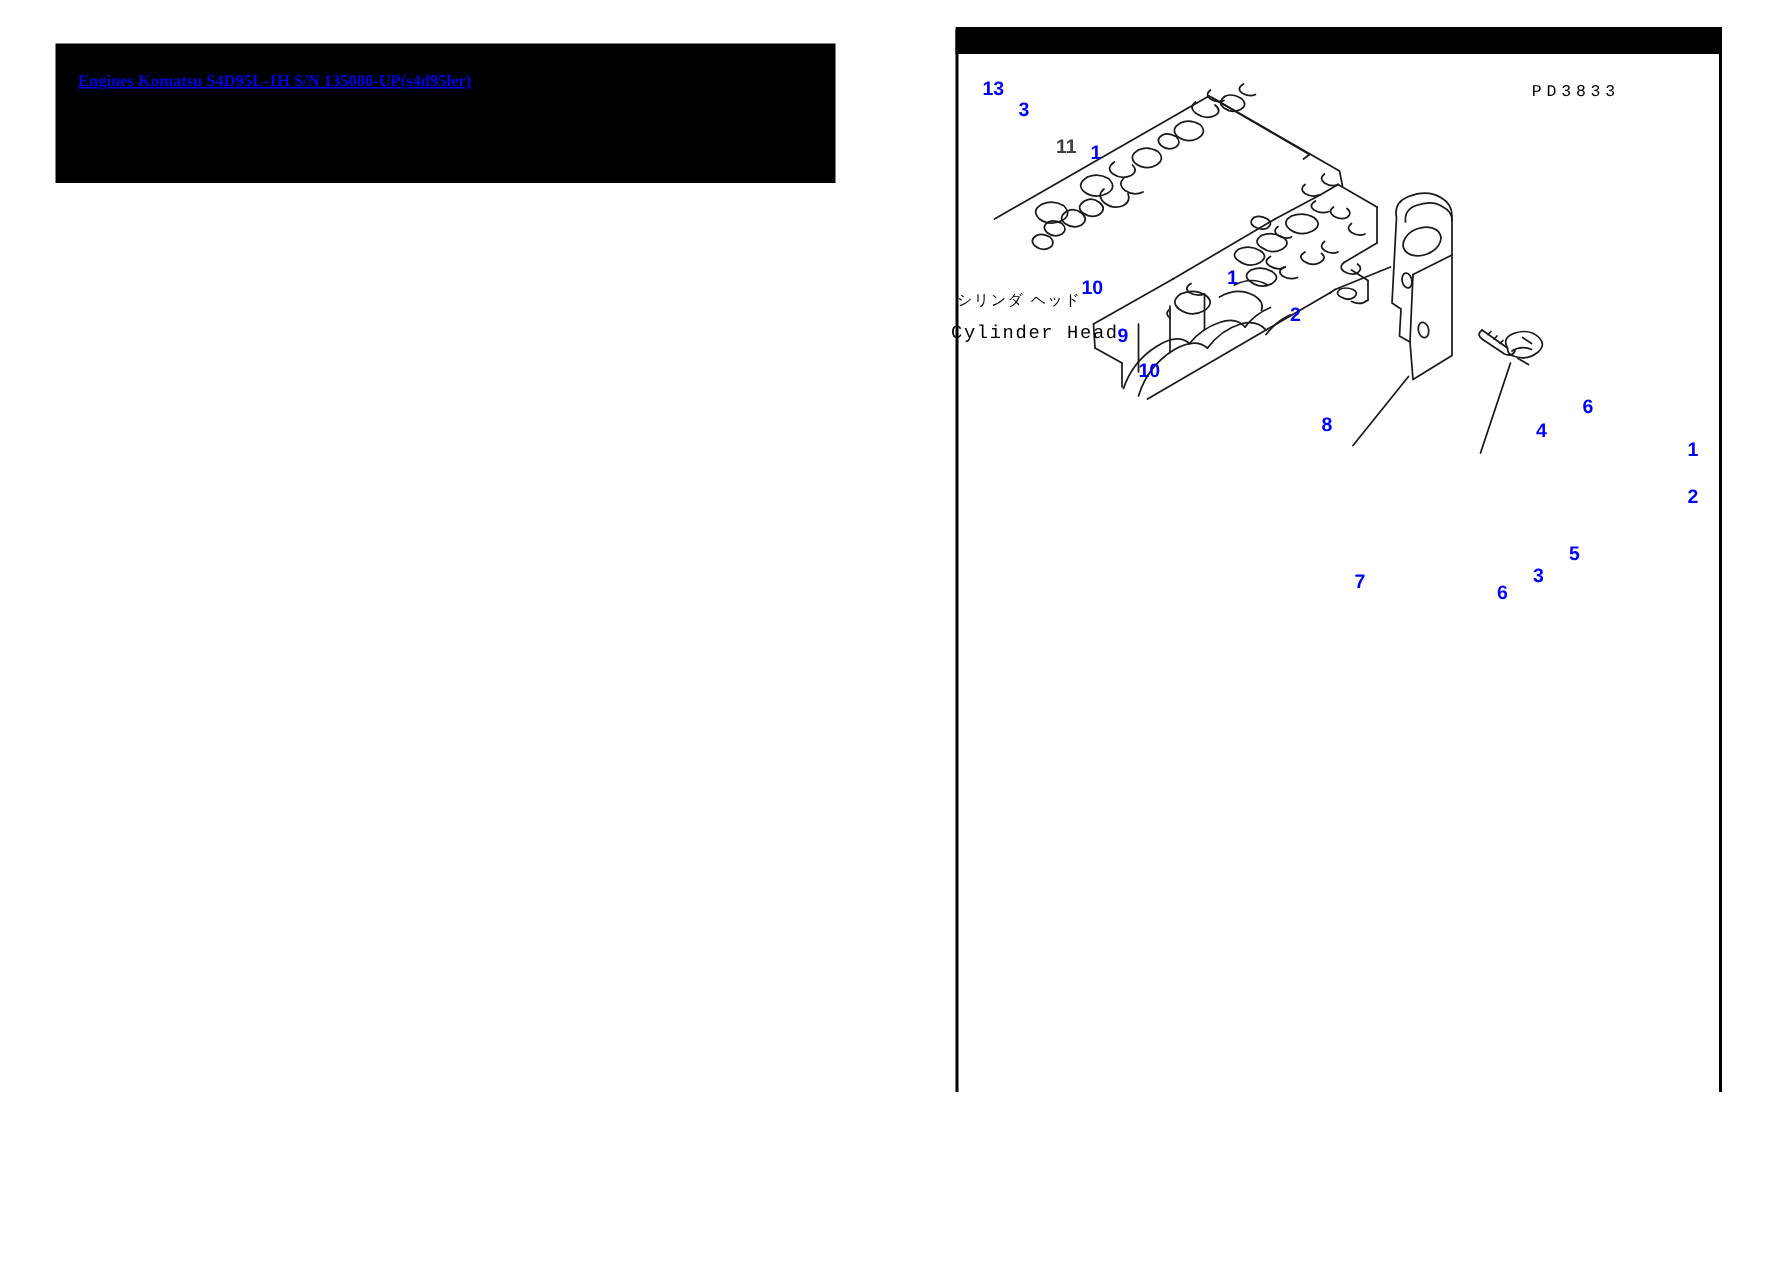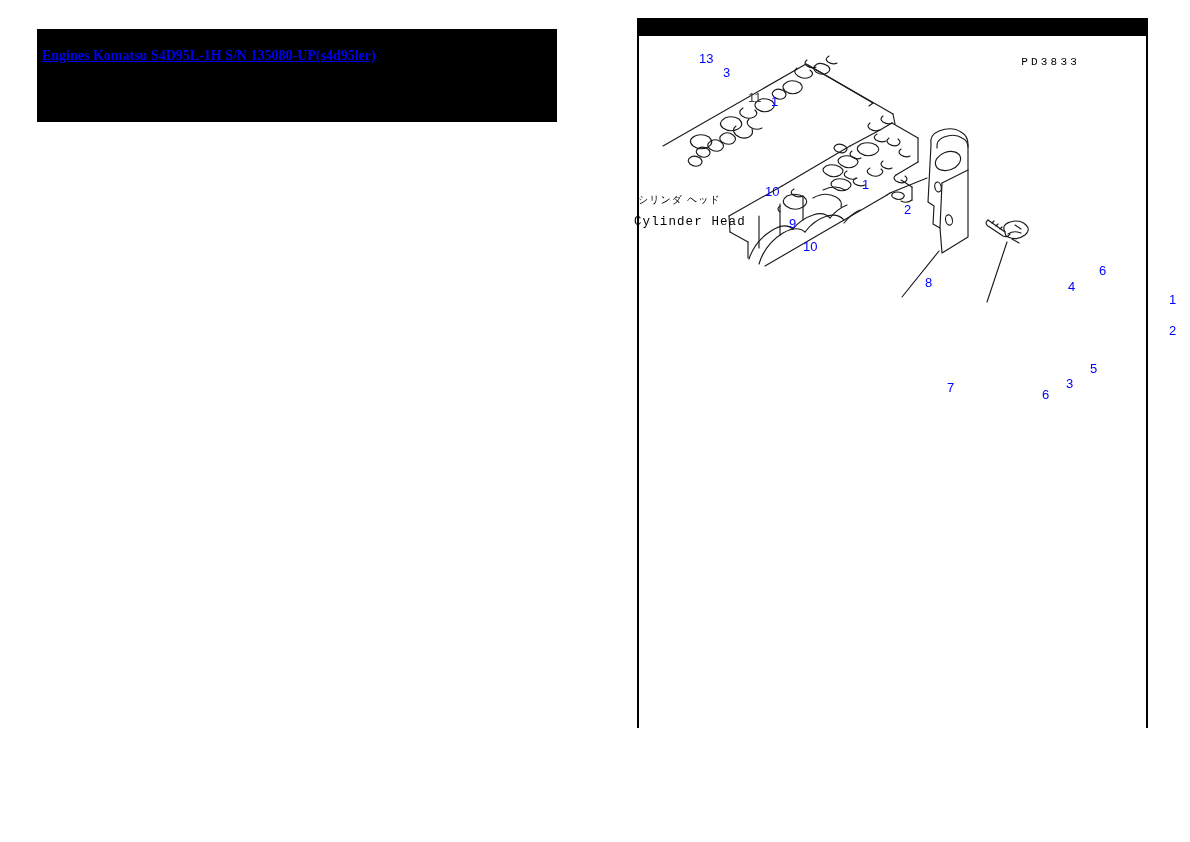--- a/index.html
+++ b/index.html
@@ -24,24 +24,24 @@
     position: absolute;
     left: 37px;
     top: 29px;
     width: 520px;
     height: 93px;
     background: #000000;
   }
 
   #banner-link {
     position: absolute;
-    left: 5px;
+    left: 15px;
     top: 19px;
     font-family: "Liberation Serif", serif;
-    font-size: 14px;
+    font-size: 11px;
     font-weight: bold;
     color: #0000ee;
     text-decoration: underline;
     white-space: nowrap;
     letter-spacing: 0px;
     cursor: pointer;
     text-align: center;
   }
 
   
@@ -76,25 +76,24 @@
     letter-spacing: 3.2px;
     color: #000000;
     white-space: nowrap;
   }
 
   
   .callout {
     position: absolute;
     color: #0000ff;
     font-family: "Liberation Sans", sans-serif;
-    font-weight: normal;
+    font-weight: bold;
     font-size: 13px;
     line-height: 1;
     white-space: nowrap;
-    margin-left: 44px;
   }
 
   
   #title-jp {
     position: absolute;
     left: 638px;
     top: 193px;
     font-family: "DejaVu Sans", sans-serif;
     font-size: 10px;
     color: #000000;

